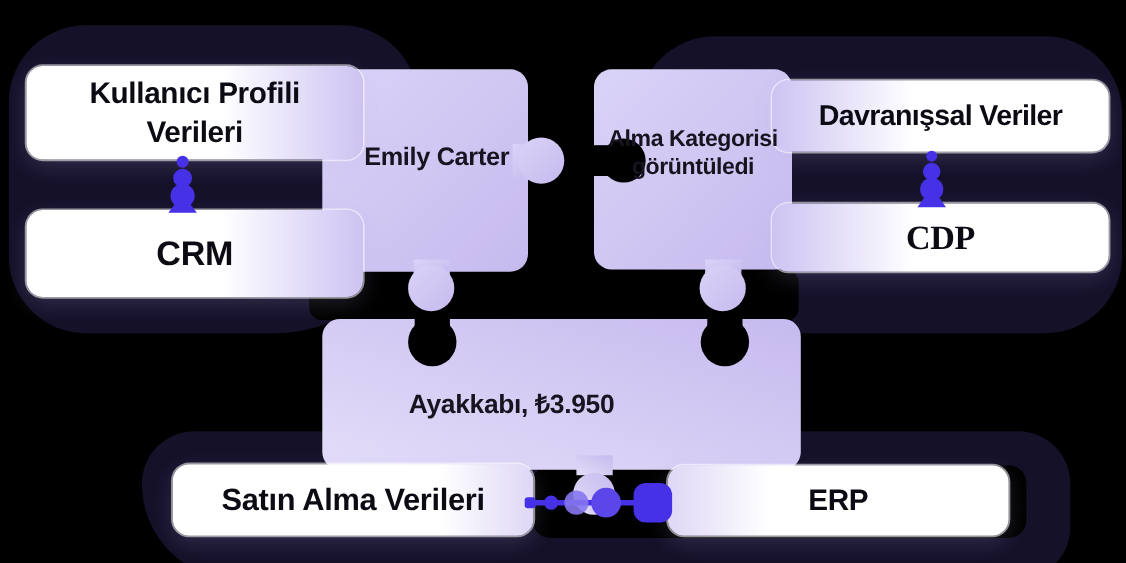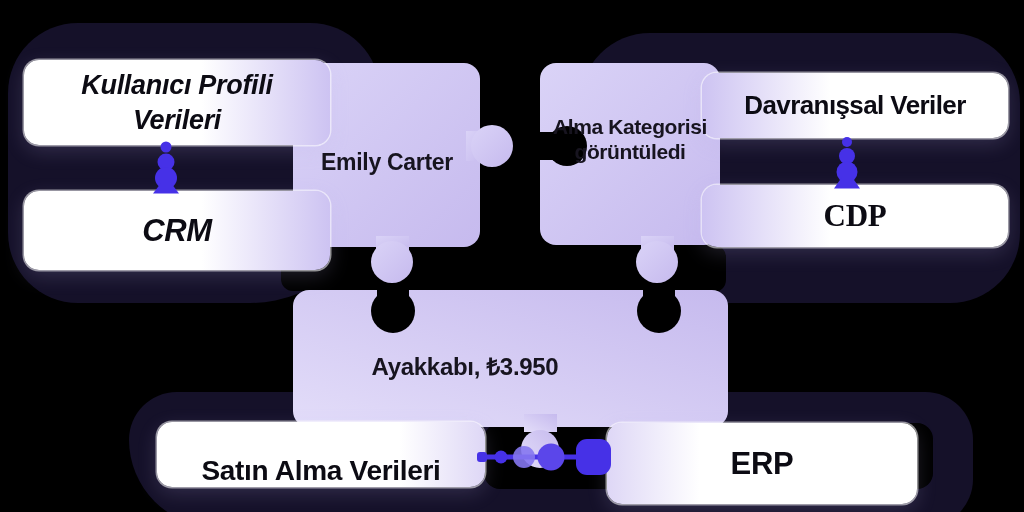--- a/index.html
+++ b/index.html
@@ -20,37 +20,37 @@
   
   .pieces-svg{position:absolute;left:0;top:0;z-index:3;}
   .connector-svg{position:absolute;left:0;top:0;z-index:7;}
   
   .card{
     position:absolute;z-index:5;border-radius:15px;
     display:flex;align-items:center;justify-content:center;
     color:#0c0b13;font-weight:800;letter-spacing:-.3px;text-align:center;
     box-shadow:0 0 0 1.5px rgba(255,255,255,.55), 0 6px 20px rgba(190,180,240,.18);
   }
-  .grad-r{background:linear-gradient(90deg,#ffffff 0%,#ffffff 58%,#cdc3f2 100%);font-style:italic;}
+  .grad-r{background:linear-gradient(90deg,#ffffff 0%,#ffffff 58%,#cdc3f2 100%);}
   .grad-l{background:linear-gradient(270deg,#ffffff 0%,#ffffff 58%,#cdc3f2 100%);text-align:right;}
-  .grad-r-soft{background:linear-gradient(90deg,#ffffff 0%,#ffffff 74%,#ded7f6 100%);align-items:flex-end;}
+  .grad-r-soft{background:linear-gradient(90deg,#ffffff 0%,#ffffff 74%,#ded7f6 100%);}
   .grad-l-soft{background:linear-gradient(270deg,#ffffff 0%,#ffffff 70%,#ded7f6 100%);}
   .card-kullanici{left:24px;top:60px;width:306px;height:85px;font-size:27px;line-height:1.28;}
   .card-kullanici .wrap{display:block;width:256px;margin:0 auto;}
   .card-crm{left:24px;top:191px;width:306px;height:79px;font-size:31px;}
   .card-davranissal{left:702px;top:73px;width:306px;height:65px;font-size:26px;letter-spacing:-.6px;}
   .card-cdp{left:702px;top:185px;width:306px;height:62px;font-size:31px;font-family:Liberation Serif, serif;}
   .card-satin{left:157px;top:422px;width:328px;height:65px;font-size:28px;}
-  .card-erp{left:607px;top:423px;width:310px;height:81px;font-size:31px;}
+  .card-erp{left:607px;top:423px;width:310px;height:64px;font-size:27px;}
   
   .piece-label{
     position:absolute;z-index:6;color:#17141f;font-weight:800;
     text-align:center;letter-spacing:-.3px;
   }
-  .label-emily{left:320px;top:129px;width:134px;font-size:23px;line-height:1.18;margin-top:20px;}
+  .label-emily{left:330px;top:129px;width:134px;font-size:23px;line-height:1.18;}
   .label-ceket{left:552px;top:115px;width:156px;font-size:21px;line-height:1.17;letter-spacing:-.4px;}
   .label-ayakkabi{left:293px;top:349px;width:344px;font-size:24px;}
 </style>
 </head>
 <body>
 
 <div class="canvas">
 
   <div class="blob blob-tl"></div>
   <div class="blob blob-tr"></div>

